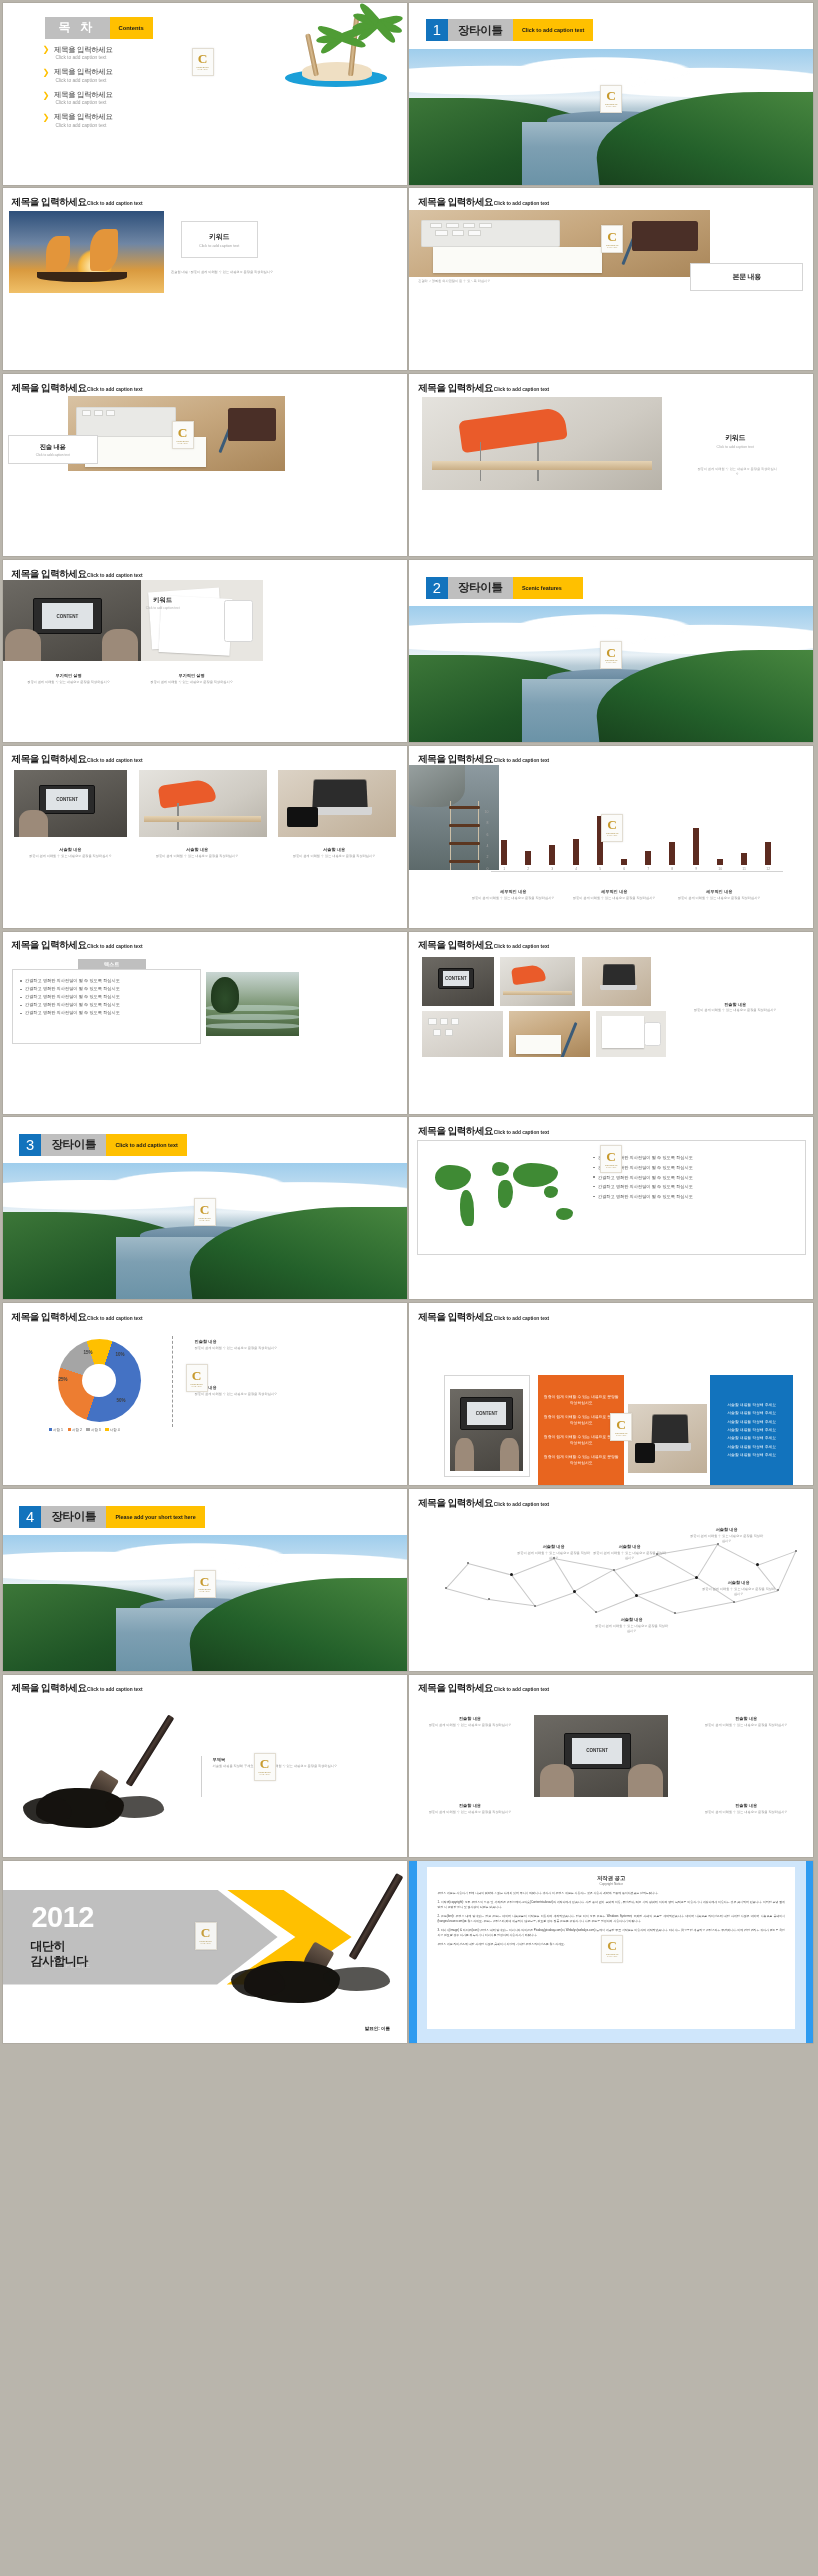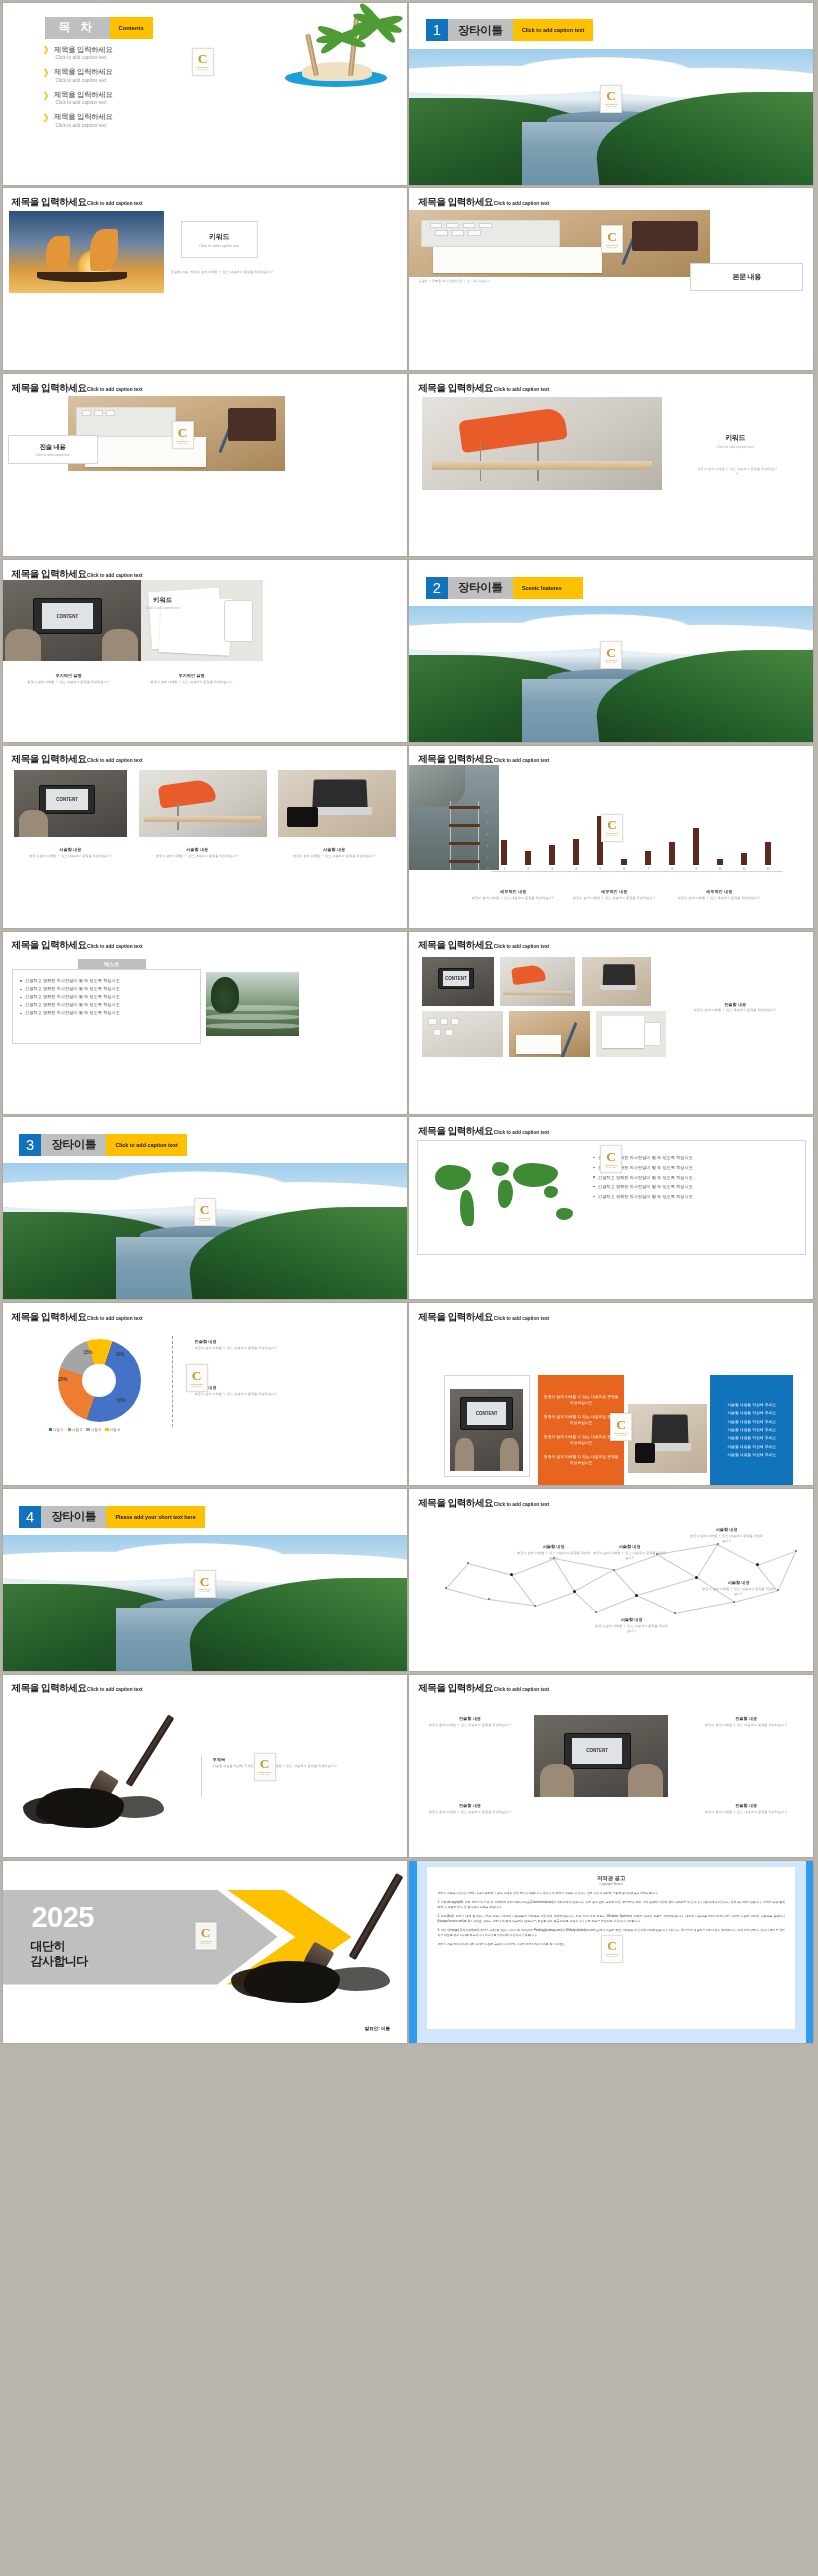--- a/index.html
+++ b/index.html
@@ -899,21 +899,21 @@
     </div>
     <div class="capblk" style="left:289px;top:128px;width:96px;">
       <div class="ch">진술할 내용</div>
       <div class="cb">청중이 쉽게 이해할 수 있는 내용으로 문장을 작성하십시오</div>
     </div>
   </div>
 
   <div class="slide">
     <div class="arrowgray"></div>
     <div class="arrowyellow"></div>
-    <div class="yr">2025</div>
+    <div class="yr">2012</div>
     <div class="tplabel">PPT TEMPLATE</div>
     <div class="thx" style="white-space:pre-line;">대단히
 감사합니다</div>
     <div class="logo" style="left:192px;top:61px;opacity:.9;">
       <div class="c">C</div>
       <div class="n">CONTENTS</div>
       <div class="n2">TAKE / OUT</div>
     </div>
     <div class="ph-brush" style="left:225px;top:0;width:179px;height:160px;">
       <div class="brush-stick" style="left:120px;top:1.3px;width:7.7px;height:96px;transform:rotate(30deg);"></div>

